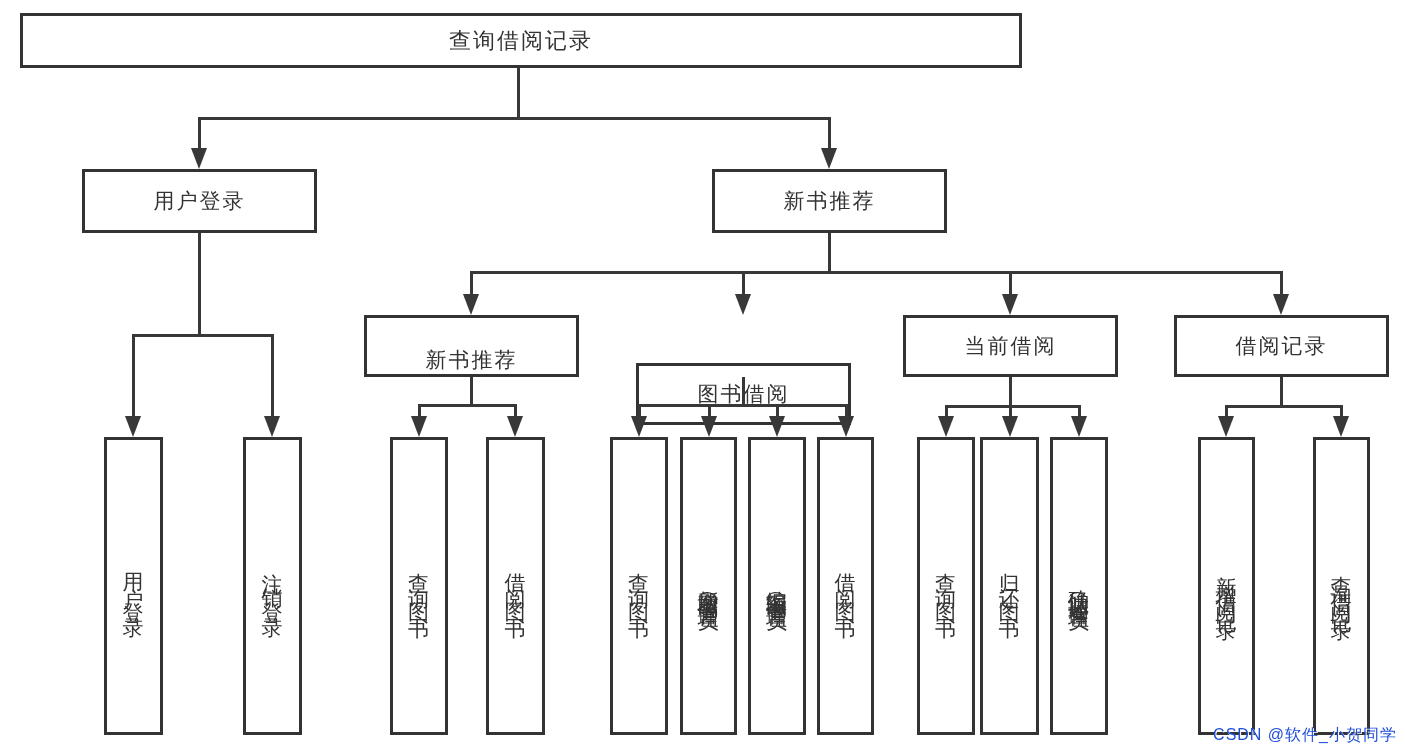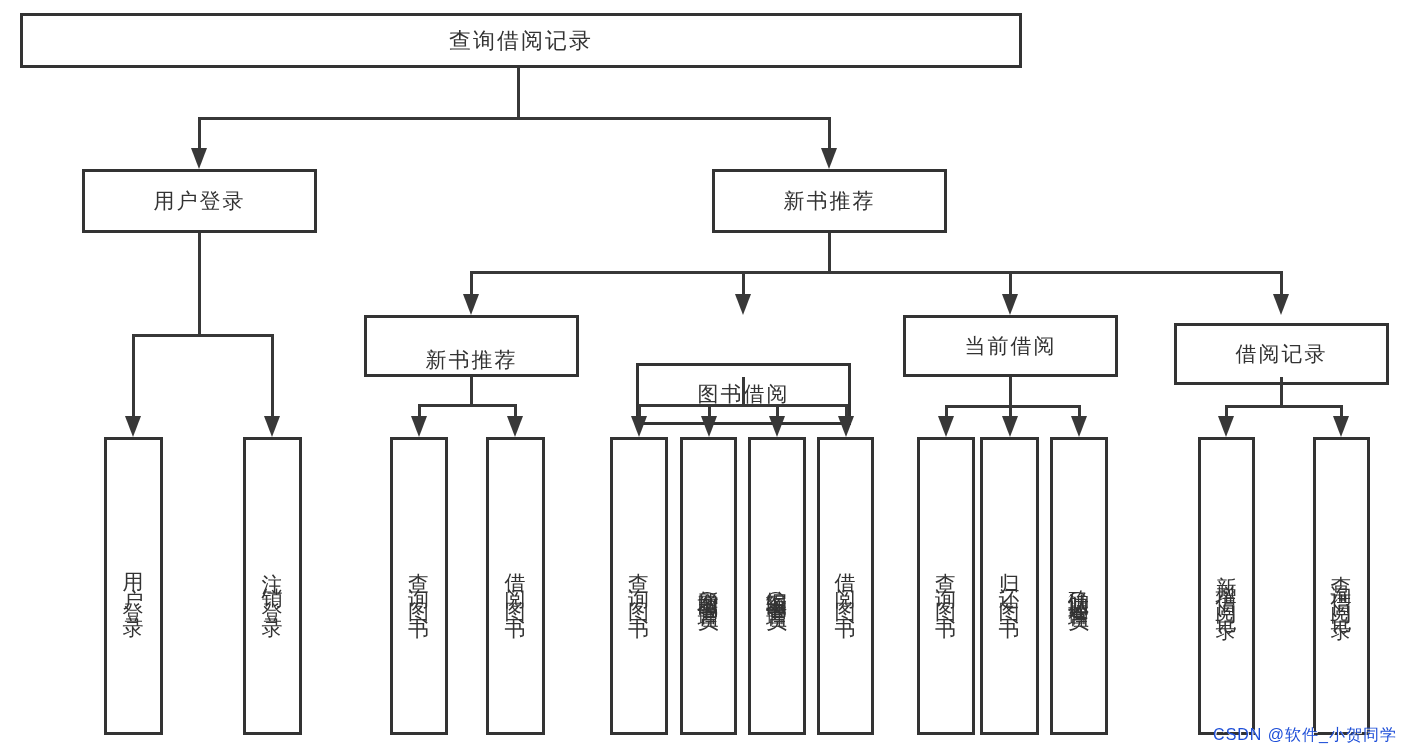--- a/index.html
+++ b/index.html
@@ -27,21 +27,21 @@
     white-space:nowrap;
   }
 
   
   #root     {left:20px;  top:13px;  width:1002px;height:55px;}
   #n-login  {left:82px;  top:169px; width:235px; height:64px;}
   #n-mgmt   {left:712px; top:169px; width:235px; height:64px;}
   #s-new    {left:364px; top:315px; width:215px; height:62px;align-items:flex-end;}
   #s-borrow {left:636px; top:315px; width:215px; height:62px;margin-top:48px;}
   #s-current{left:903px; top:315px; width:215px; height:62px;}
-  #s-records{left:1174px;top:315px; width:215px; height:62px;margin-top:8px;}
+  #s-records{left:1174px;top:315px; width:215px; height:62px;}
   .leaf{top:437px;height:298px;}
   #lf1 {left:104px; width:59px;}
   #lf2 {left:243px; width:59px;}
   #lf3 {left:390px; width:58px;}
   #lf4 {left:486px; width:59px;}
   #lf5 {left:610px; width:58px;}
   #lf6 {left:680px; width:57px;}
   #lf7 {left:748px; width:58px;}
   #lf8 {left:817px; width:57px;}
   #lf9 {left:917px; width:58px;}

